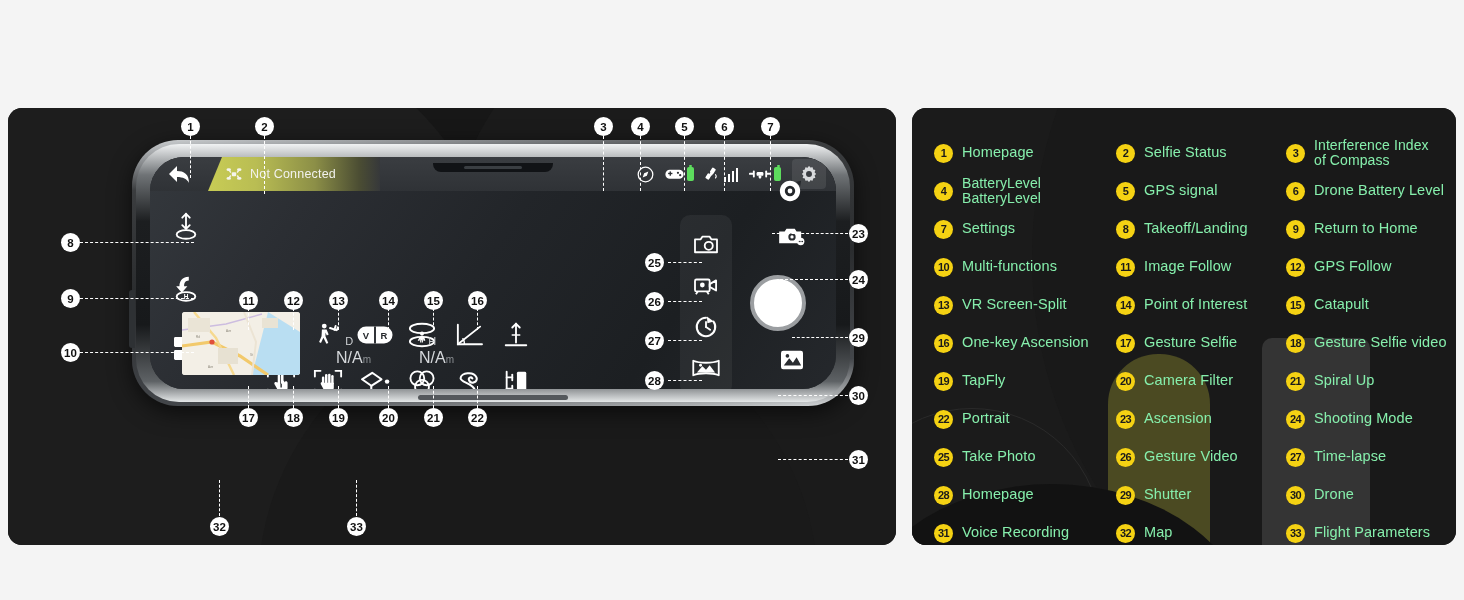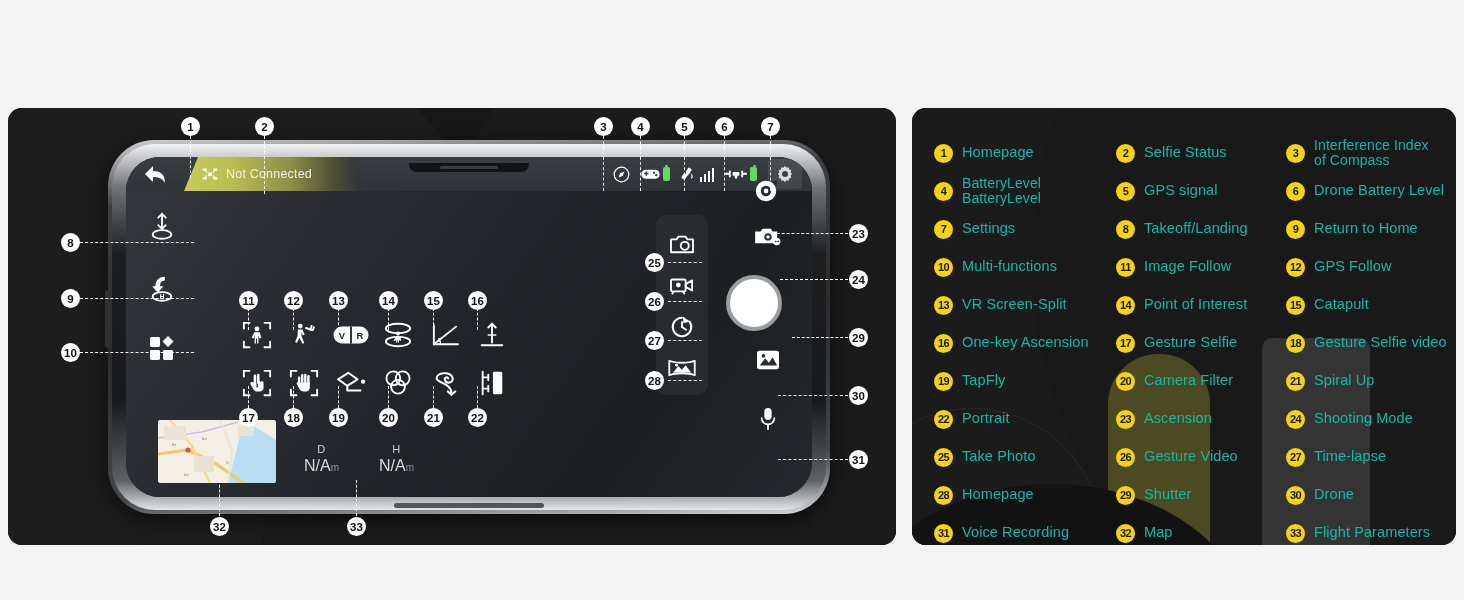--- a/index.html
+++ b/index.html
@@ -29,22 +29,22 @@
   #phone-panel { left: 8px; top: 108px; width: 888px; height: 437px; background:#171717; }
   #legend-panel { left: 912px; top: 108px; width: 544px; height: 437px; background:#141414; }
 
   
   .swoosh { position: absolute; border-radius: 50%; pointer-events: none; }
 
   
   #phone-wrap { position:absolute; left: 0; top: 0; width: 888px; height: 437px; }
 
   .phone-body {
-    position: absolute; left: 100px; top: 32px;
-    width: 722px; height: 374px;
+    position: absolute; left: 124px; top: 32px;
+    width: 722px; height: 266px;
     border-radius: 46px;
     background: linear-gradient(176deg,#cfd2d4 0%, #8d9093 7%, #3b3d3f 16%, #2a2c2e 50%, #43464a 85%, #a9acae 96%, #d9dcde 100%);
     box-shadow: 0 6px 22px rgba(0,0,0,.6);
   }
   .phone-bezel {
     position: absolute; left: 4px; top: 4px; right: 4px; bottom: 4px;
     border-radius: 43px;
     background: linear-gradient(180deg,#f0f2f3,#6f7376 12%, #1c1e20 30%, #17191b 70%, #5e6265 92%, #e4e7e8);
   }
   .phone-screen {
@@ -114,21 +114,21 @@
   .right-icon { position:absolute; right:34px; }
 
   
   .map-thumb {
     position:absolute; left: 32px; bottom: 14px; width: 118px; height: 63px;
     border-radius: 3px; overflow:hidden; background:#f2efe7;
   }
   .telemetry { position:absolute; left: 178px; bottom: 22px; display:flex; gap:40px; }
   .tm { text-align:center; color:#cfd2d5; }
   .tm .k { font-size:11px; letter-spacing:.5px; }
-  .tm .v { font-size:16px; margin-top:2px; color:#d6d9dc; }
+  .tm .v { font-size:16px; margin-top:2px; color:#d6d9dc;margin-left:8px; }
   .tm .v small { font-size:10px; color:#8d9195; }
 
   
   .cal {
     position:absolute;
     width:19px; height:19px; border-radius:50%;
     background:#fff; color:#111;
     font-size:11.5px; font-weight:bold;
     display:flex; align-items:center; justify-content:center;
     z-index: 30;
@@ -148,21 +148,21 @@
   }
   .lgi { display:flex; align-items:center; gap:9px; }
   .badge {
     flex:none;
     width:19px; height:19px; border-radius:50%;
     background:#f5d213; color:#1a1a1a;
     font-size:11px; font-weight:bold;
     display:flex; align-items:center; justify-content:center;
     letter-spacing:-0.5px;
   }
-  .lgtext { color:#14b8a6; font-size:14.5px; line-height:1.08; letter-spacing:.1px; }
+  .lgtext { color:#86efac; font-size:14.5px; line-height:1.08; letter-spacing:.1px; }
   .lgtext.two { font-size:14px; }
   svg { display:block; }
 </style>
 </head>
 <body>
 
 <div id="stage">
 
 
   <div class="panel" id="phone-panel">

